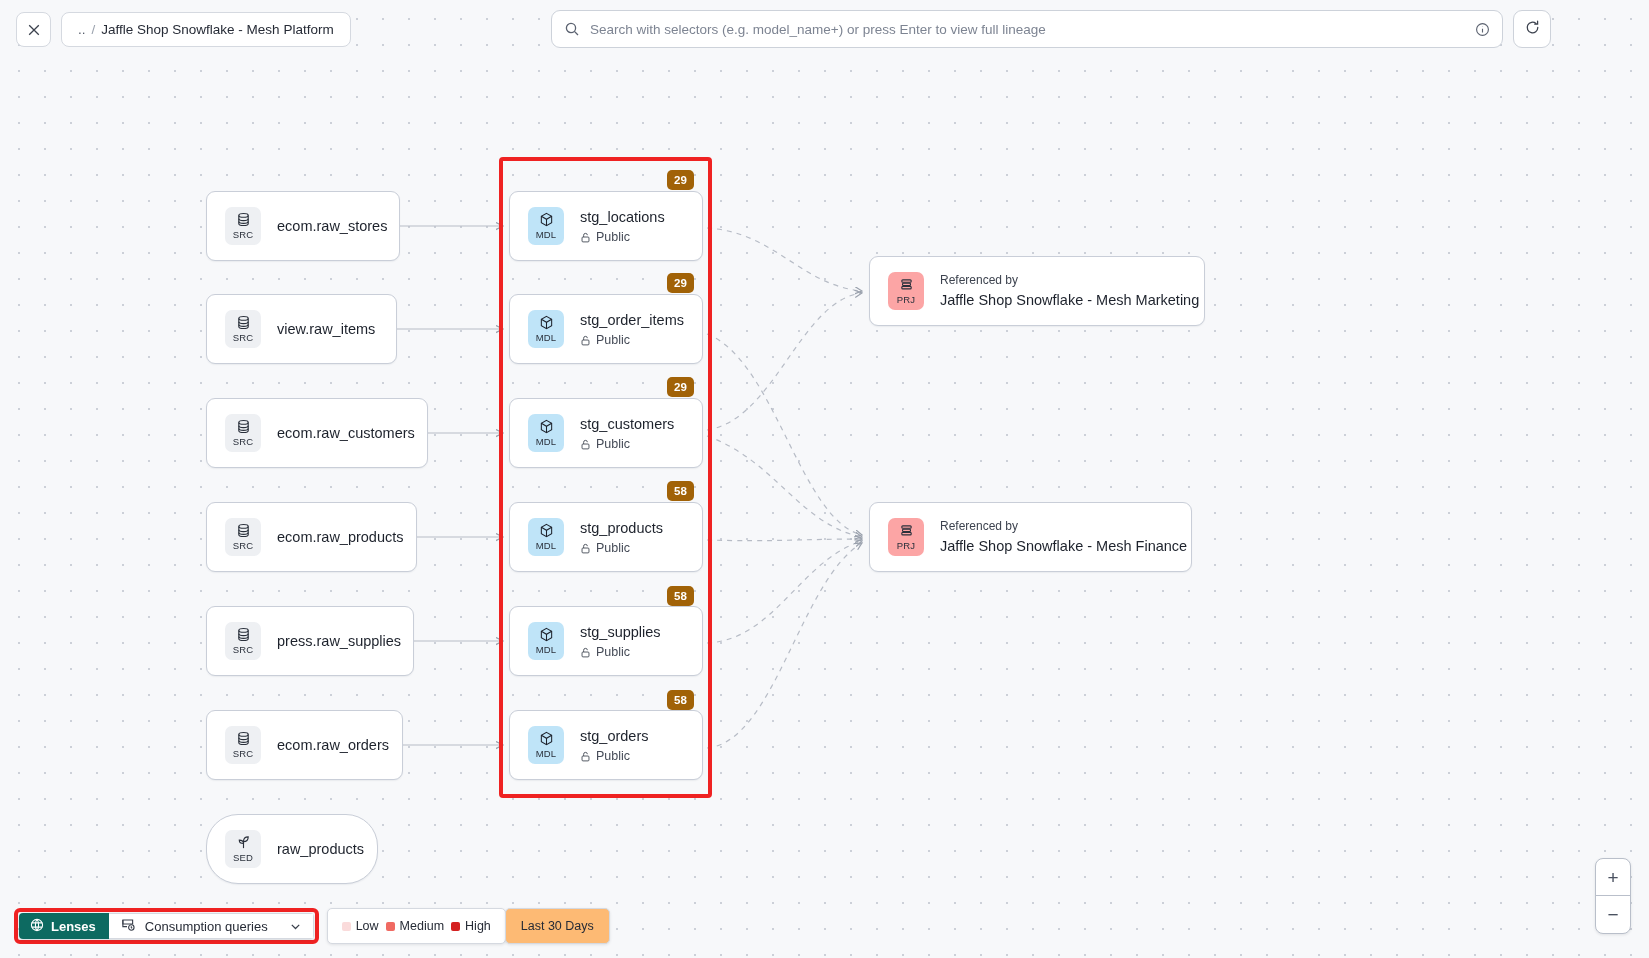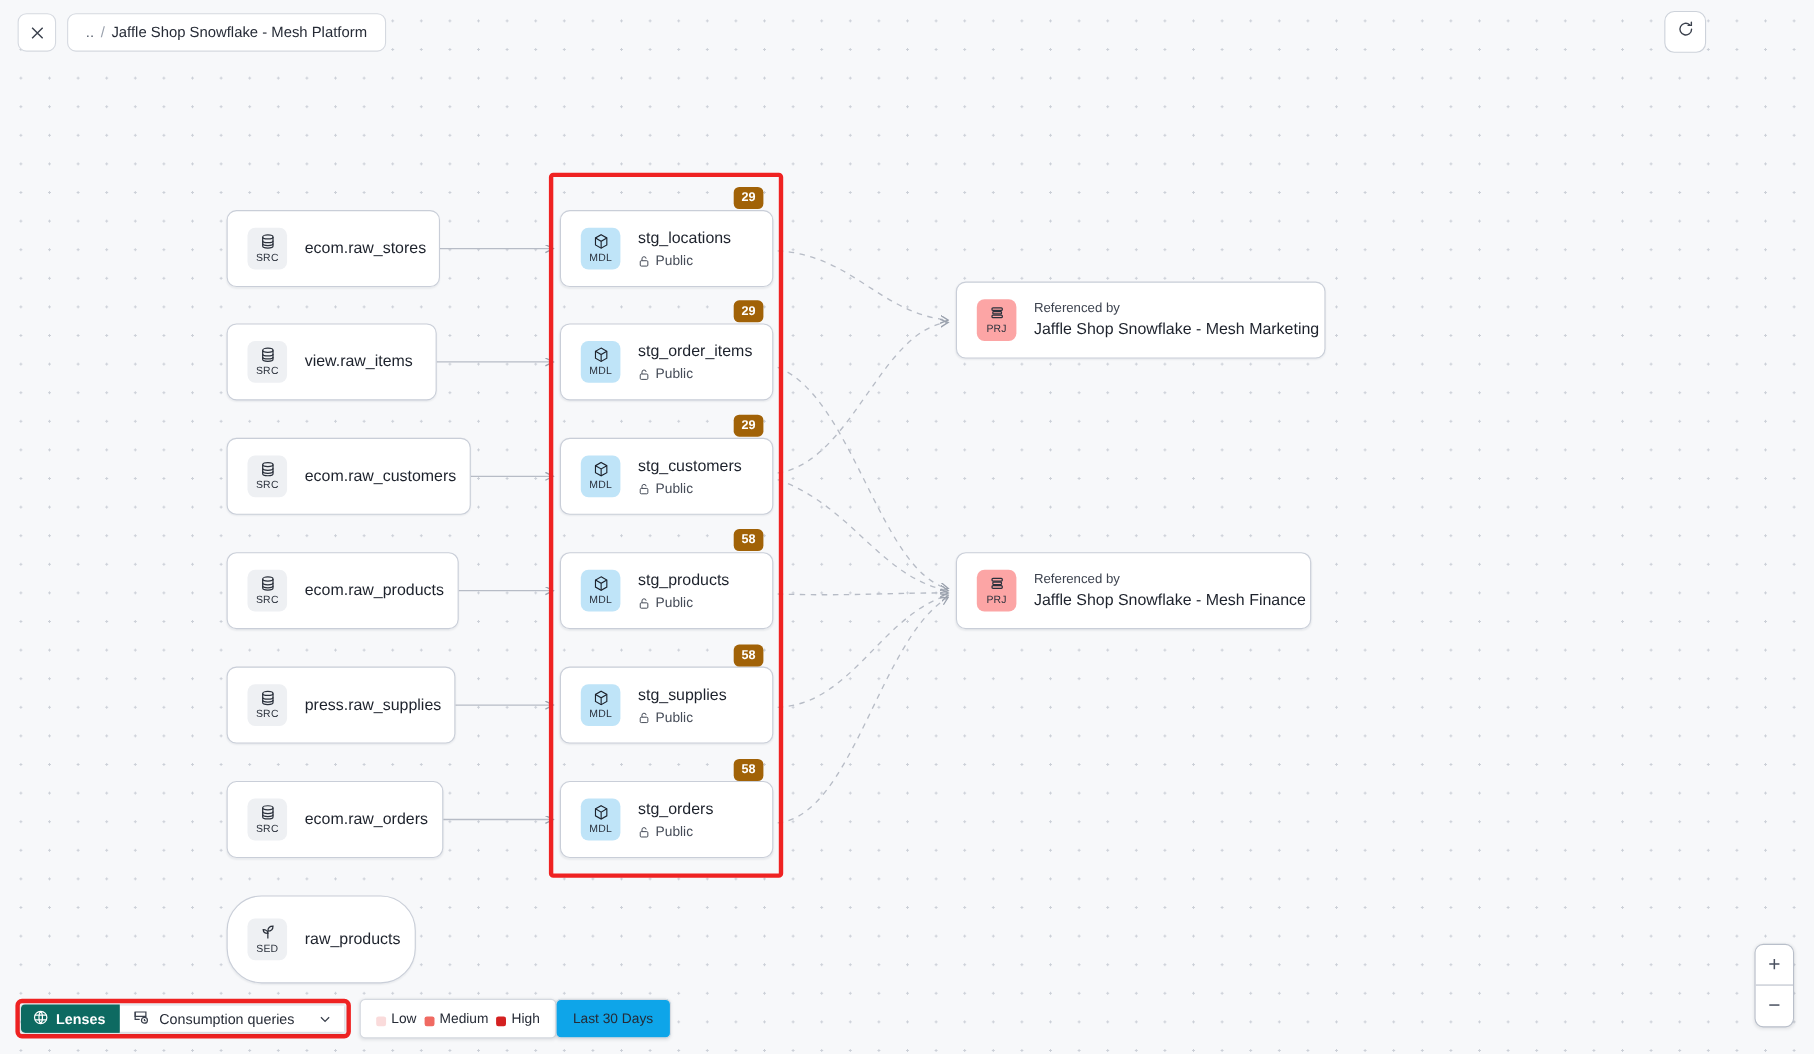--- a/index.html
+++ b/index.html
@@ -224,26 +224,26 @@
   .legend {
     margin-left: 8px;
     background: #ffffff;
     border: 1px solid #d5d9e0;
     border-radius: 5px;
     display: flex; align-items: center;
     padding: 0 14px;
     gap: 7px;
     box-shadow: 0 1px 3px rgba(20,25,40,.10);
   }
-  .legend .li { display: flex; align-items: flex-end; gap: 5px; font-size: 12.5px; color: #262b36; }
+  .legend .li { display: flex; align-items: center; gap: 5px; font-size: 12.5px; color: #262b36; }
   .legend .sw { width: 9px; height: 9px; border-radius: 2px; }
 
   .range-btn {
     margin-left: -1px;
-    background: #0ea5e9;
+    background: #fdba74;
     border: 1px solid #d5d9e0;
     border-radius: 5px;
     display: flex; align-items: center;
     padding: 0 15px;
     font-size: 12.5px;
     color: #262b36;
     cursor: pointer;
     box-shadow: 0 1px 3px rgba(20,25,40,.10);
   }
 
@@ -384,21 +384,21 @@
         <path d="M3 7.2c0 1.1 2.2 2 5 2s5-.9 5-2"></path>
           <path d="M3 10.1c0 1.1 2.2 2 5 2s5-.9 5-2"></path>
       </svg>
       <span class="chip-label">SRC</span>
     </div>
     <div class="node-text">
       <div class="node-title">ecom.raw_orders</div>
     </div>
   </div>
 
-  <div class="node" style="left:206px; top:814px; width:172px; height:80px;border-radius:32px;">
+  <div class="node" style="left:206px; top:814px; width:172px; height:70px;border-radius:32px;">
     <div class="chip sed">
       <svg width="15" height="15" viewBox="0 0 16 16" fill="none" stroke="#2a303b" stroke-width="1.2">
         <path d="M8 14V7"></path>
           <path d="M8 7C8 4 10 2 13 2c0 3-2 5-5 5z"></path>
           <path d="M8 9C8 7 6 5.5 3.5 5.5 3.5 8 5.5 9 8 9z"></path>
       </svg>
       <span class="chip-label">SED</span>
     </div>
     <div class="node-text">
       <div class="node-title">raw_products</div>
@@ -585,20 +585,35 @@
       </svg>
     </span>
   </div>
 
   <div class="breadcrumb">
     <span class="bc-up">..</span>
     <span class="bc-sep">/</span>
     <span>Jaffle Shop Snowflake - Mesh Platform</span>
   </div>
 
+  <div class="search-wrap">
+    <span class="mag">
+      <svg width="16" height="16" viewBox="0 0 16 16" fill="none" stroke="#5b6270" stroke-width="1.3">
+        <circle cx="7" cy="7" r="4.6"></circle>
+          <path d="M10.4 10.4L14 14"></path>
+      </svg>
+    </span>
+    <input class="search-input" type="text" placeholder="Search with selectors (e.g. model_name+) or press Enter to view full lineage" style="">
+    <span class="info-icon">
+      <svg width="15" height="15" viewBox="0 0 16 16" fill="none" stroke="#5b6270" stroke-width="1.2">
+        <circle cx="8" cy="8" r="6.3"></circle>
+          <path d="M8 4.6v.3M8 7.2v4"></path>
+      </svg>
+    </span>
+  </div>
 
   <div class="refresh-btn">
     <span>
       <svg width="17" height="17" viewBox="0 0 18 18" fill="none" stroke="#3b414d" stroke-width="1.35" stroke-linecap="round">
         <path d="M14.6 9a5.6 5.6 0 1 1-1.9-4.2"></path>
           <path d="M14.4 2.3v3.1h-3.1"></path>
       </svg>
     </span>
   </div>
 </div>

